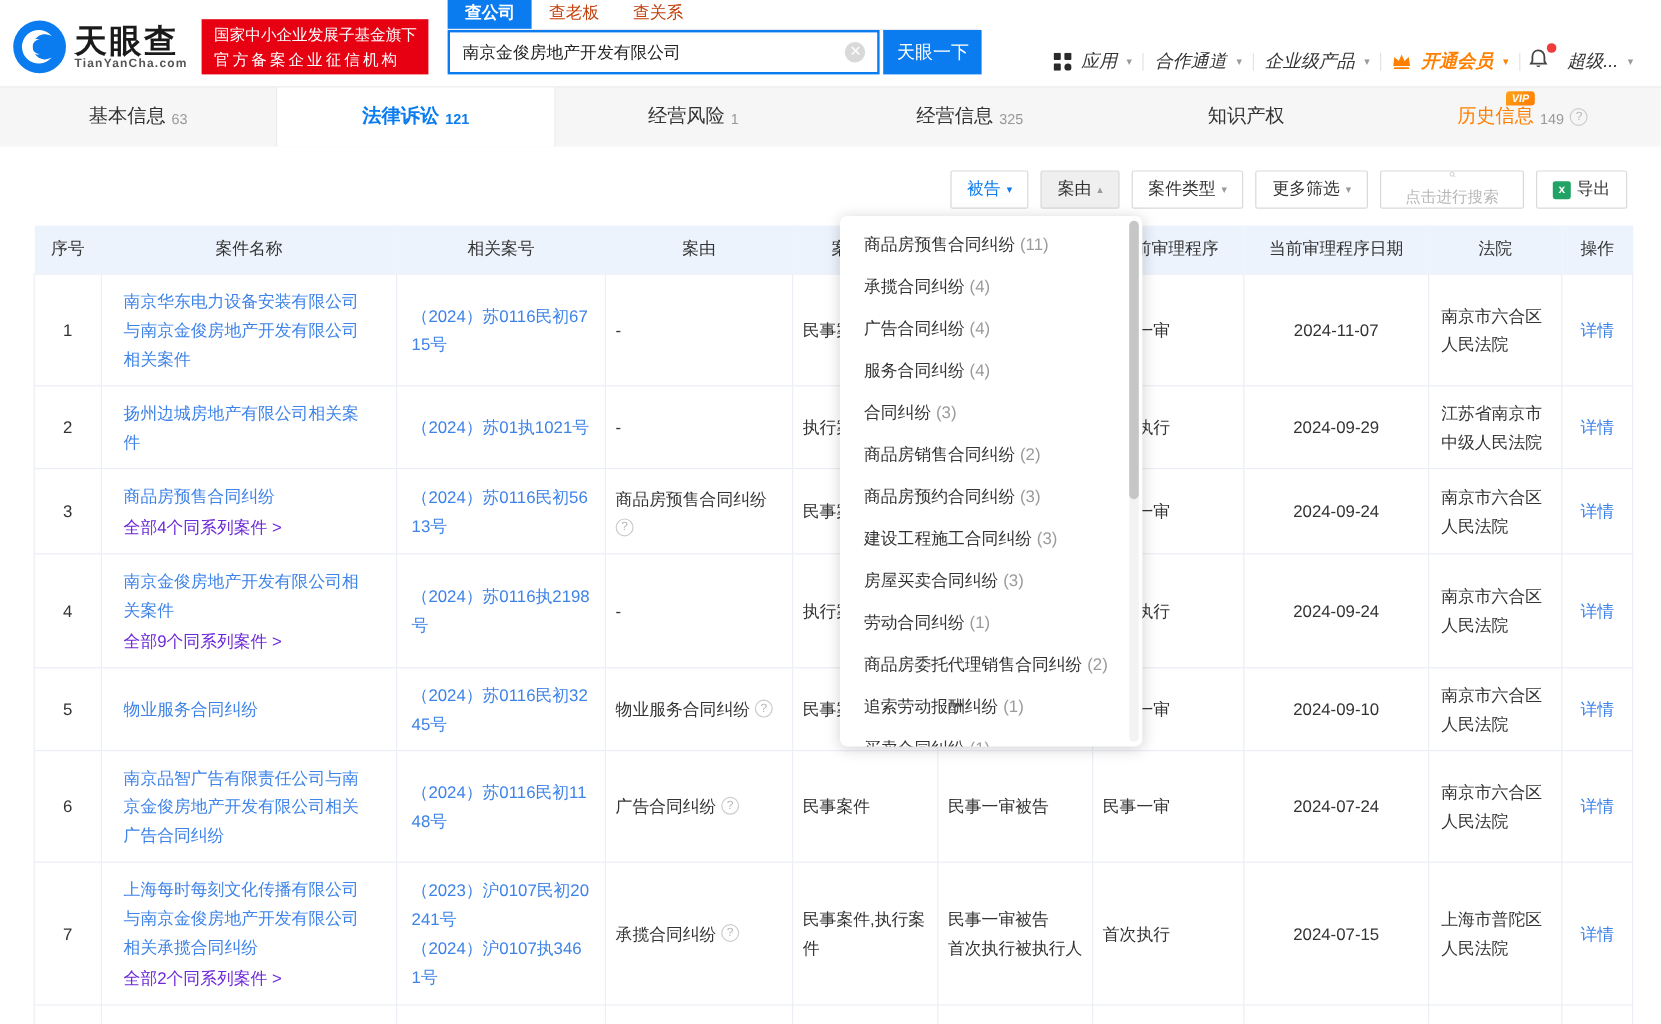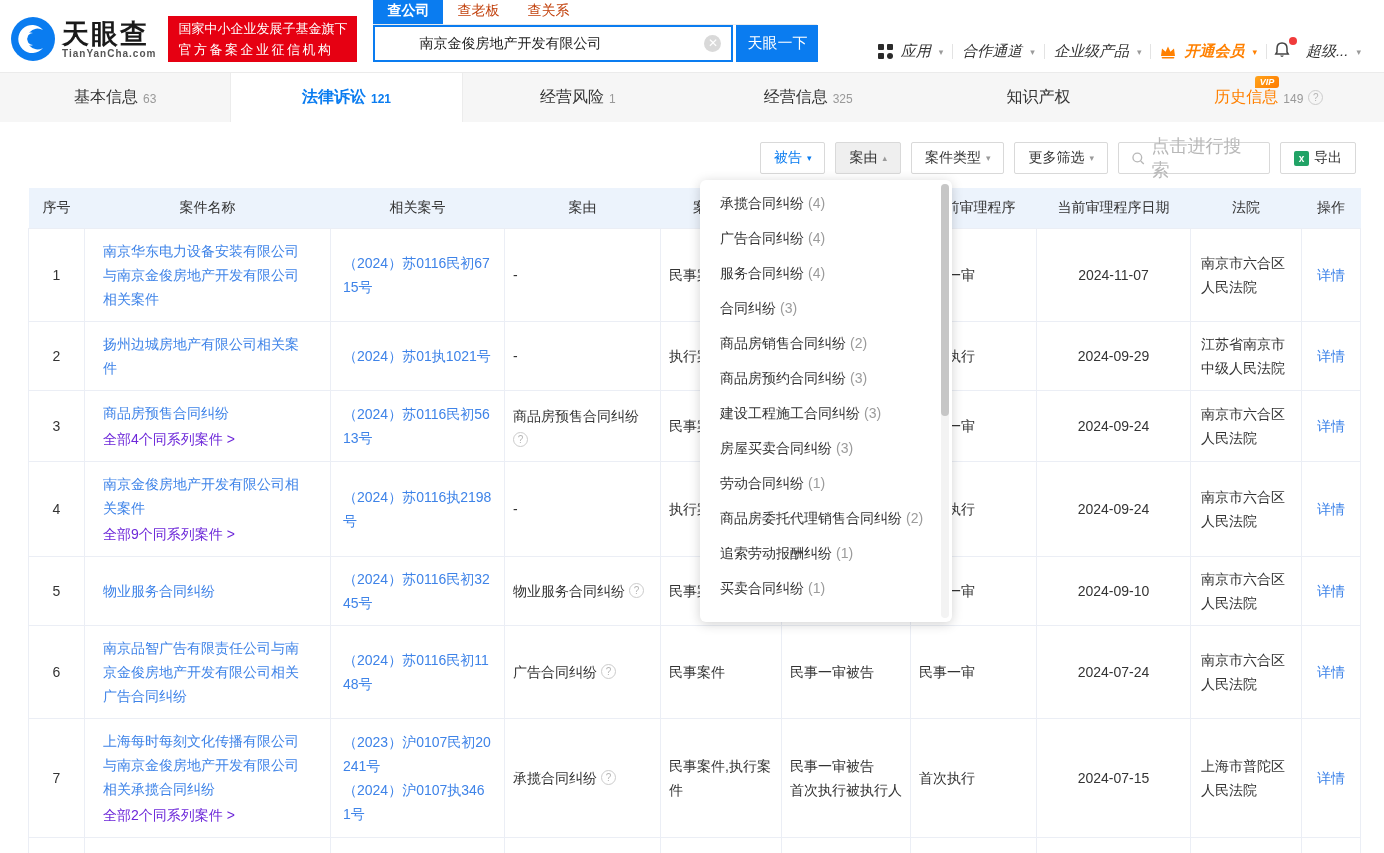--- a/index.html
+++ b/index.html
@@ -20,21 +20,21 @@
   .logo-domain { font-size:10px; font-weight:bold; color:#555; letter-spacing:1px; }
   .gov-badge { margin-left:12px; background:#e60012; color:#fff; font-size:13px; line-height:21px; padding:2px 10px; white-space:nowrap; }
   .gov-badge .l2 { letter-spacing:2.5px; }
 
   .search-area { margin-left:16px; }
   .search-tabs { display:flex; align-items:flex-end; border-bottom:1px solid #ececec; width:444px; }
   .stab { font-size:14px; padding:3px 14px 4px; cursor:pointer; color:#c2410c; }
   .stab.active { background:#0a7cf0; color:#fff; font-weight:bold; }
   .search-row { display:flex; align-items:stretch; }
   .search-input { width:360px; height:37px; border:2px solid #0a7cf0; display:flex; align-items:center; padding:0 10px; background:#fff; }
-  .search-input .sval { flex:1; font-size:14px; color:#222; white-space:nowrap; overflow:hidden;margin-left:34px; }
+  .search-input .sval { flex:1; font-size:14px; color:#222; white-space:nowrap; overflow:hidden; }
   .clear-icon { width:17px; height:17px; border-radius:50%; background:#d9d9d9; color:#fff; font-size:12px; line-height:17px; text-align:center; cursor:pointer; }
   .search-btn { margin-left:3px; width:82px; height:37px; background:#0a7cf0; color:#fff; border:none; font-size:15px; cursor:pointer; font-family:inherit; }
 
   .top-nav { margin-left:auto; display:flex; align-items:center; font-size:15px; white-space:nowrap; }
   .nav-item { display:flex; align-items:center; gap:8px; cursor:pointer; padding:0 9px; color:#333;font-style:italic; }
   .caret { font-size:9px; color:#9a9a9a; }
   .nav-divider { width:1px; height:15px; background:#e3e3e3; }
   .member { color:#ff8000; font-weight:bold; }
   .member .caret { color:#ff8000; }
   .bell-wrap { position:relative; padding:0 6px; cursor:pointer; }
@@ -49,21 +49,21 @@
   .mtab.history .mlabel { color:#ff8000; }
   .vip-badge { position:absolute; top:3px; left:50%; margin-left:-14px; background:linear-gradient(135deg,#ffa41b,#ff7a00); color:#fff; font-size:9px; font-weight:bold; font-style:italic; padding:1px 5px; border-radius:3px 3px 3px 0; }
   .help { display:inline-flex; width:15px; height:15px; border-radius:50%; border:1px solid #ccc; color:#b5b5b5; font-size:10px; align-items:center; justify-content:center; flex:0 0 auto; }
 
   
   .content { padding:20px 20px 0; }
   .filter-row { display:flex; justify-content:flex-end; gap:10px; margin:0 8px 14px 0; }
   .fbtn { height:32px; border:1px solid #d9d9d9; border-radius:2px; background:#fff; display:flex; align-items:center; gap:5px; padding:0 13px; font-size:14px; cursor:pointer; color:#333; }
   .fbtn.sel { color:#0a7cf0; } .fbtn.sel .caret { color:#0a7cf0; }
   .fbtn.open { background:#efefef; }
-  .fsearch { width:152px; color:#b8b8b8; font-size:18px; gap:7px; cursor:text; }
+  .fsearch { width:120px; color:#b8b8b8; font-size:13px; gap:7px; cursor:text;flex-direction:column; }
   .excel-ic { width:15px; height:15px; background:#21a366; border-radius:2px; color:#fff; font-size:10px; font-weight:bold; display:flex; align-items:center; justify-content:center; }
 
   
   table.cases { border-collapse:collapse; table-layout:fixed; width:1332px; margin-left:8px; }
   .cases th { background:#ecf3fc; height:40px; font-weight:normal; font-size:14px; color:#333; padding:0 2px; }
   .cases td { border:1px solid #ebeef5; padding:10px 12px; font-size:14px; line-height:24px; vertical-align:middle; word-break:break-all; }
   .cases td.c0 { text-align:center; padding:10px 0; }
   .cases td.c1 { padding:10px 18px; }
   .cases td.c2 { padding:10px 12px; color:#3e83e8; }
   .cases td.c3 { padding:10px 8px; }
@@ -454,20 +454,23 @@
           <td class="c7"></td>
         <td class="c8"></td>
           <td class="c9"></td>
       </tr>
     </tbody>
   </table>
 </main>
 
 <div class="dd-panel">
 
+    <div class="dd-item">
+      <span data-bind="$.label">商品房预售合同纠纷</span><span class="dd-count" data-bind="$.count">(11)</span>
+    </div>
 
     <div class="dd-item">
       <span data-bind="$.label">承揽合同纠纷</span><span class="dd-count" data-bind="$.count">(4)</span>
     </div>
 
     <div class="dd-item">
       <span data-bind="$.label">广告合同纠纷</span><span class="dd-count" data-bind="$.count">(4)</span>
     </div>
 
     <div class="dd-item">

